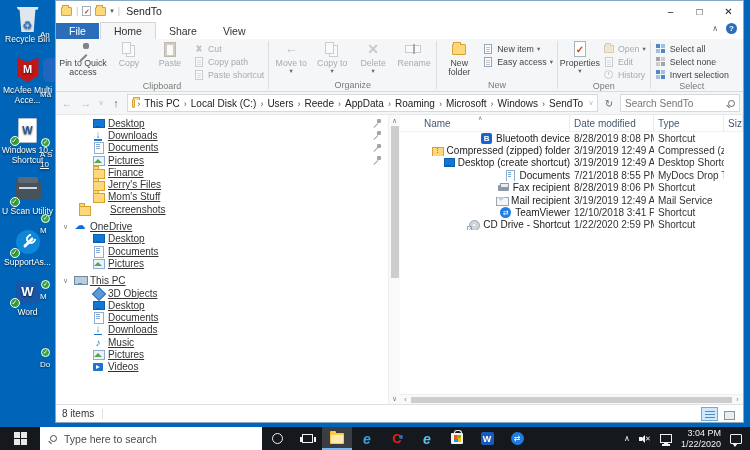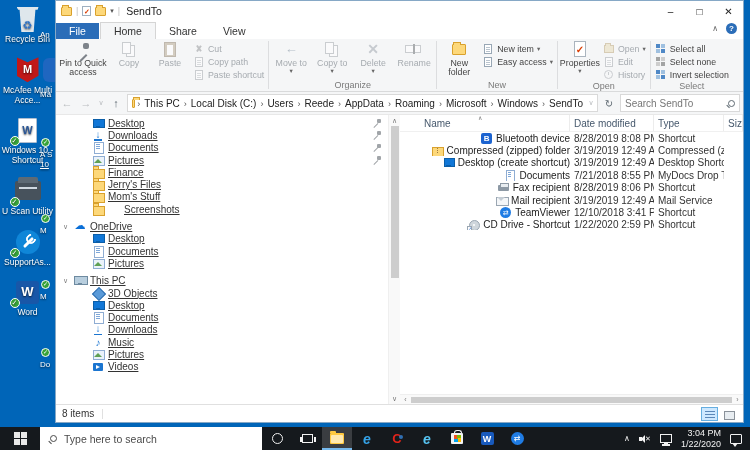--- a/index.html
+++ b/index.html
@@ -349,20 +349,21 @@
                 <span class="lbl">Copy path</span>
               </div>
             <div class="rbtn sm dis">
                 <span class="ris">
                   <span class="ic-page"></span>
                 </span>
                 <span class="lbl">Paste shortcut</span>
               </div>
           </div>
         </div>
+        <div class="rname">Clipboard</div>
       </div>
       <div class="rdiv"></div>
       <div class="rgroup">
         <div class="rbody">
           <div class="rbtn lg dis">
               <span class="ric">
                 <span class="ic-arrow">←</span>
               </span>
               <span class="lbl">Move to</span>
               <span class="dd">▾</span>
@@ -527,21 +528,21 @@
               <span>Finance</span>
             </div>
             <div class="nav-item" style="padding-left: 36px;">
               <span class="nic n-folder"></span>
               <span>Jerry's Files</span>
             </div>
             <div class="nav-item" style="padding-left: 36px;">
               <span class="nic n-folder"></span>
               <span>Mom's Stuff</span>
             </div>
-            <div class="nav-item" style="padding-left: 36px; gap: 20px;">
+            <div class="nav-item" style="padding-left: 22px; gap: 20px;">
               <span class="nic n-folder"></span>
               <span>Screenshots</span>
             </div>
             <div class="nav-spacer"></div>
             <div class="nav-item" style="padding-left: 18px;">
               <span class="chev">∨</span>
               <span class="nic n-onedrive"></span>
               <span>OneDrive</span>
             </div>
             <div class="nav-item" style="padding-left: 36px;">

